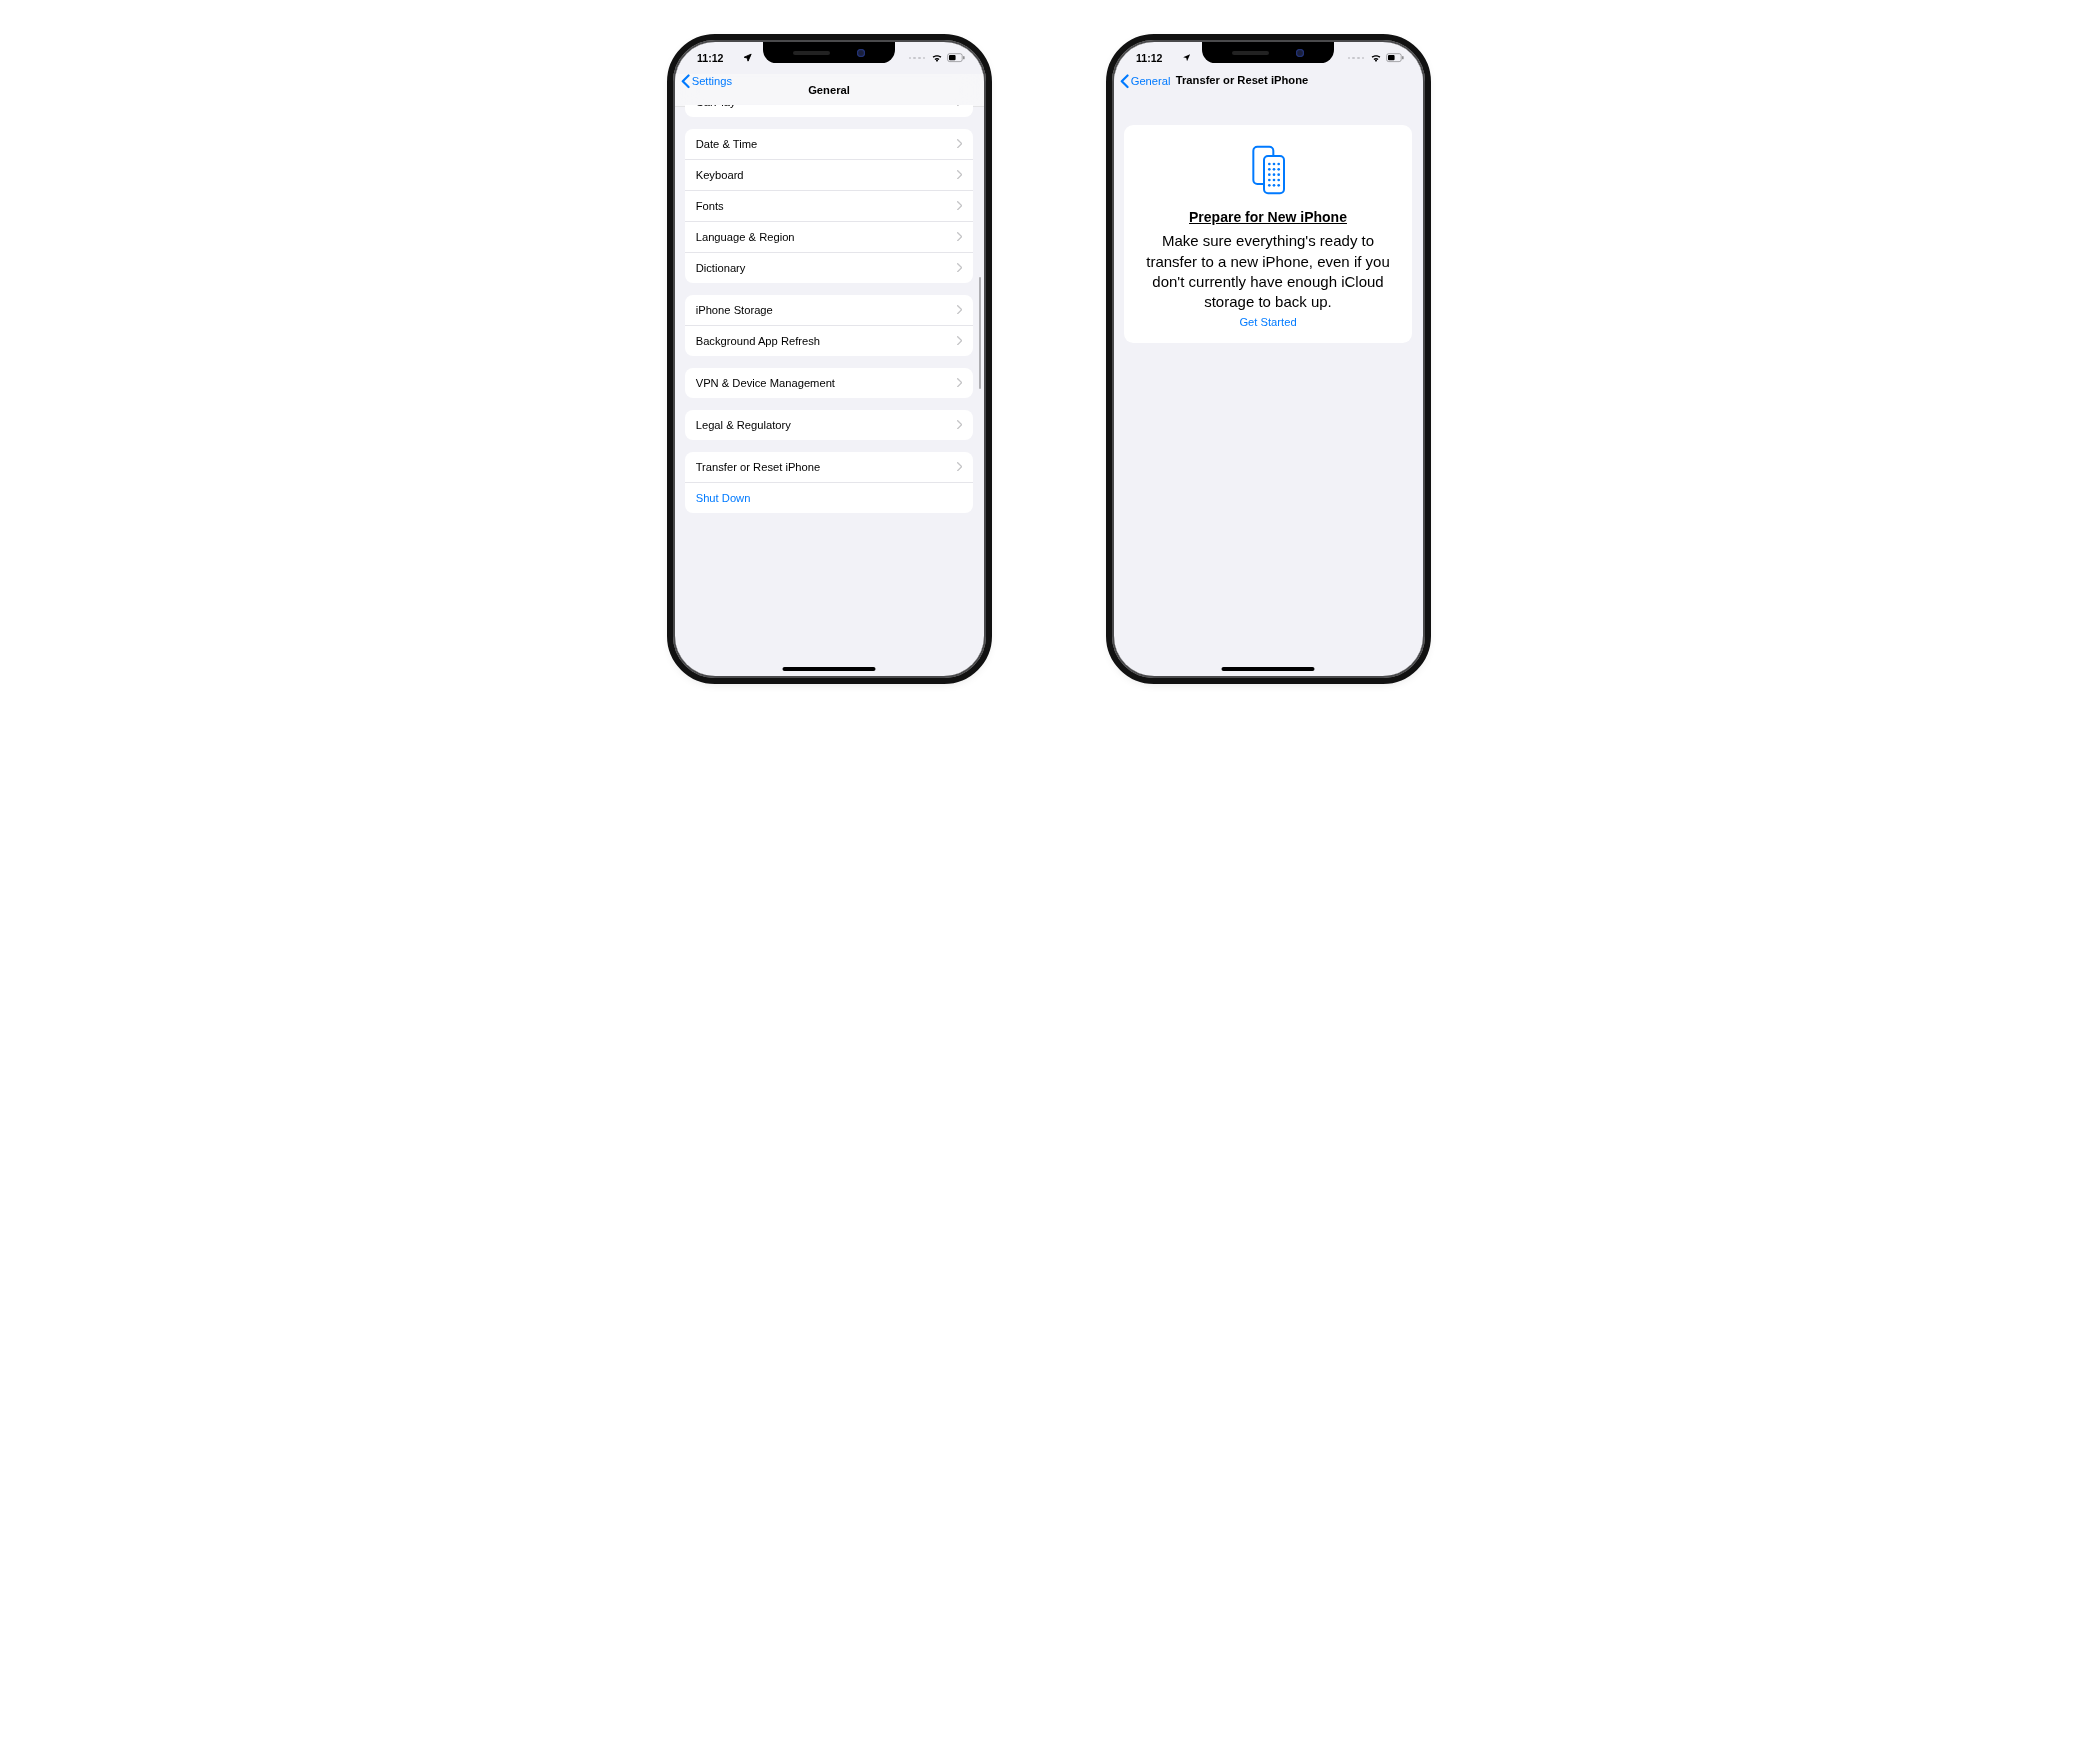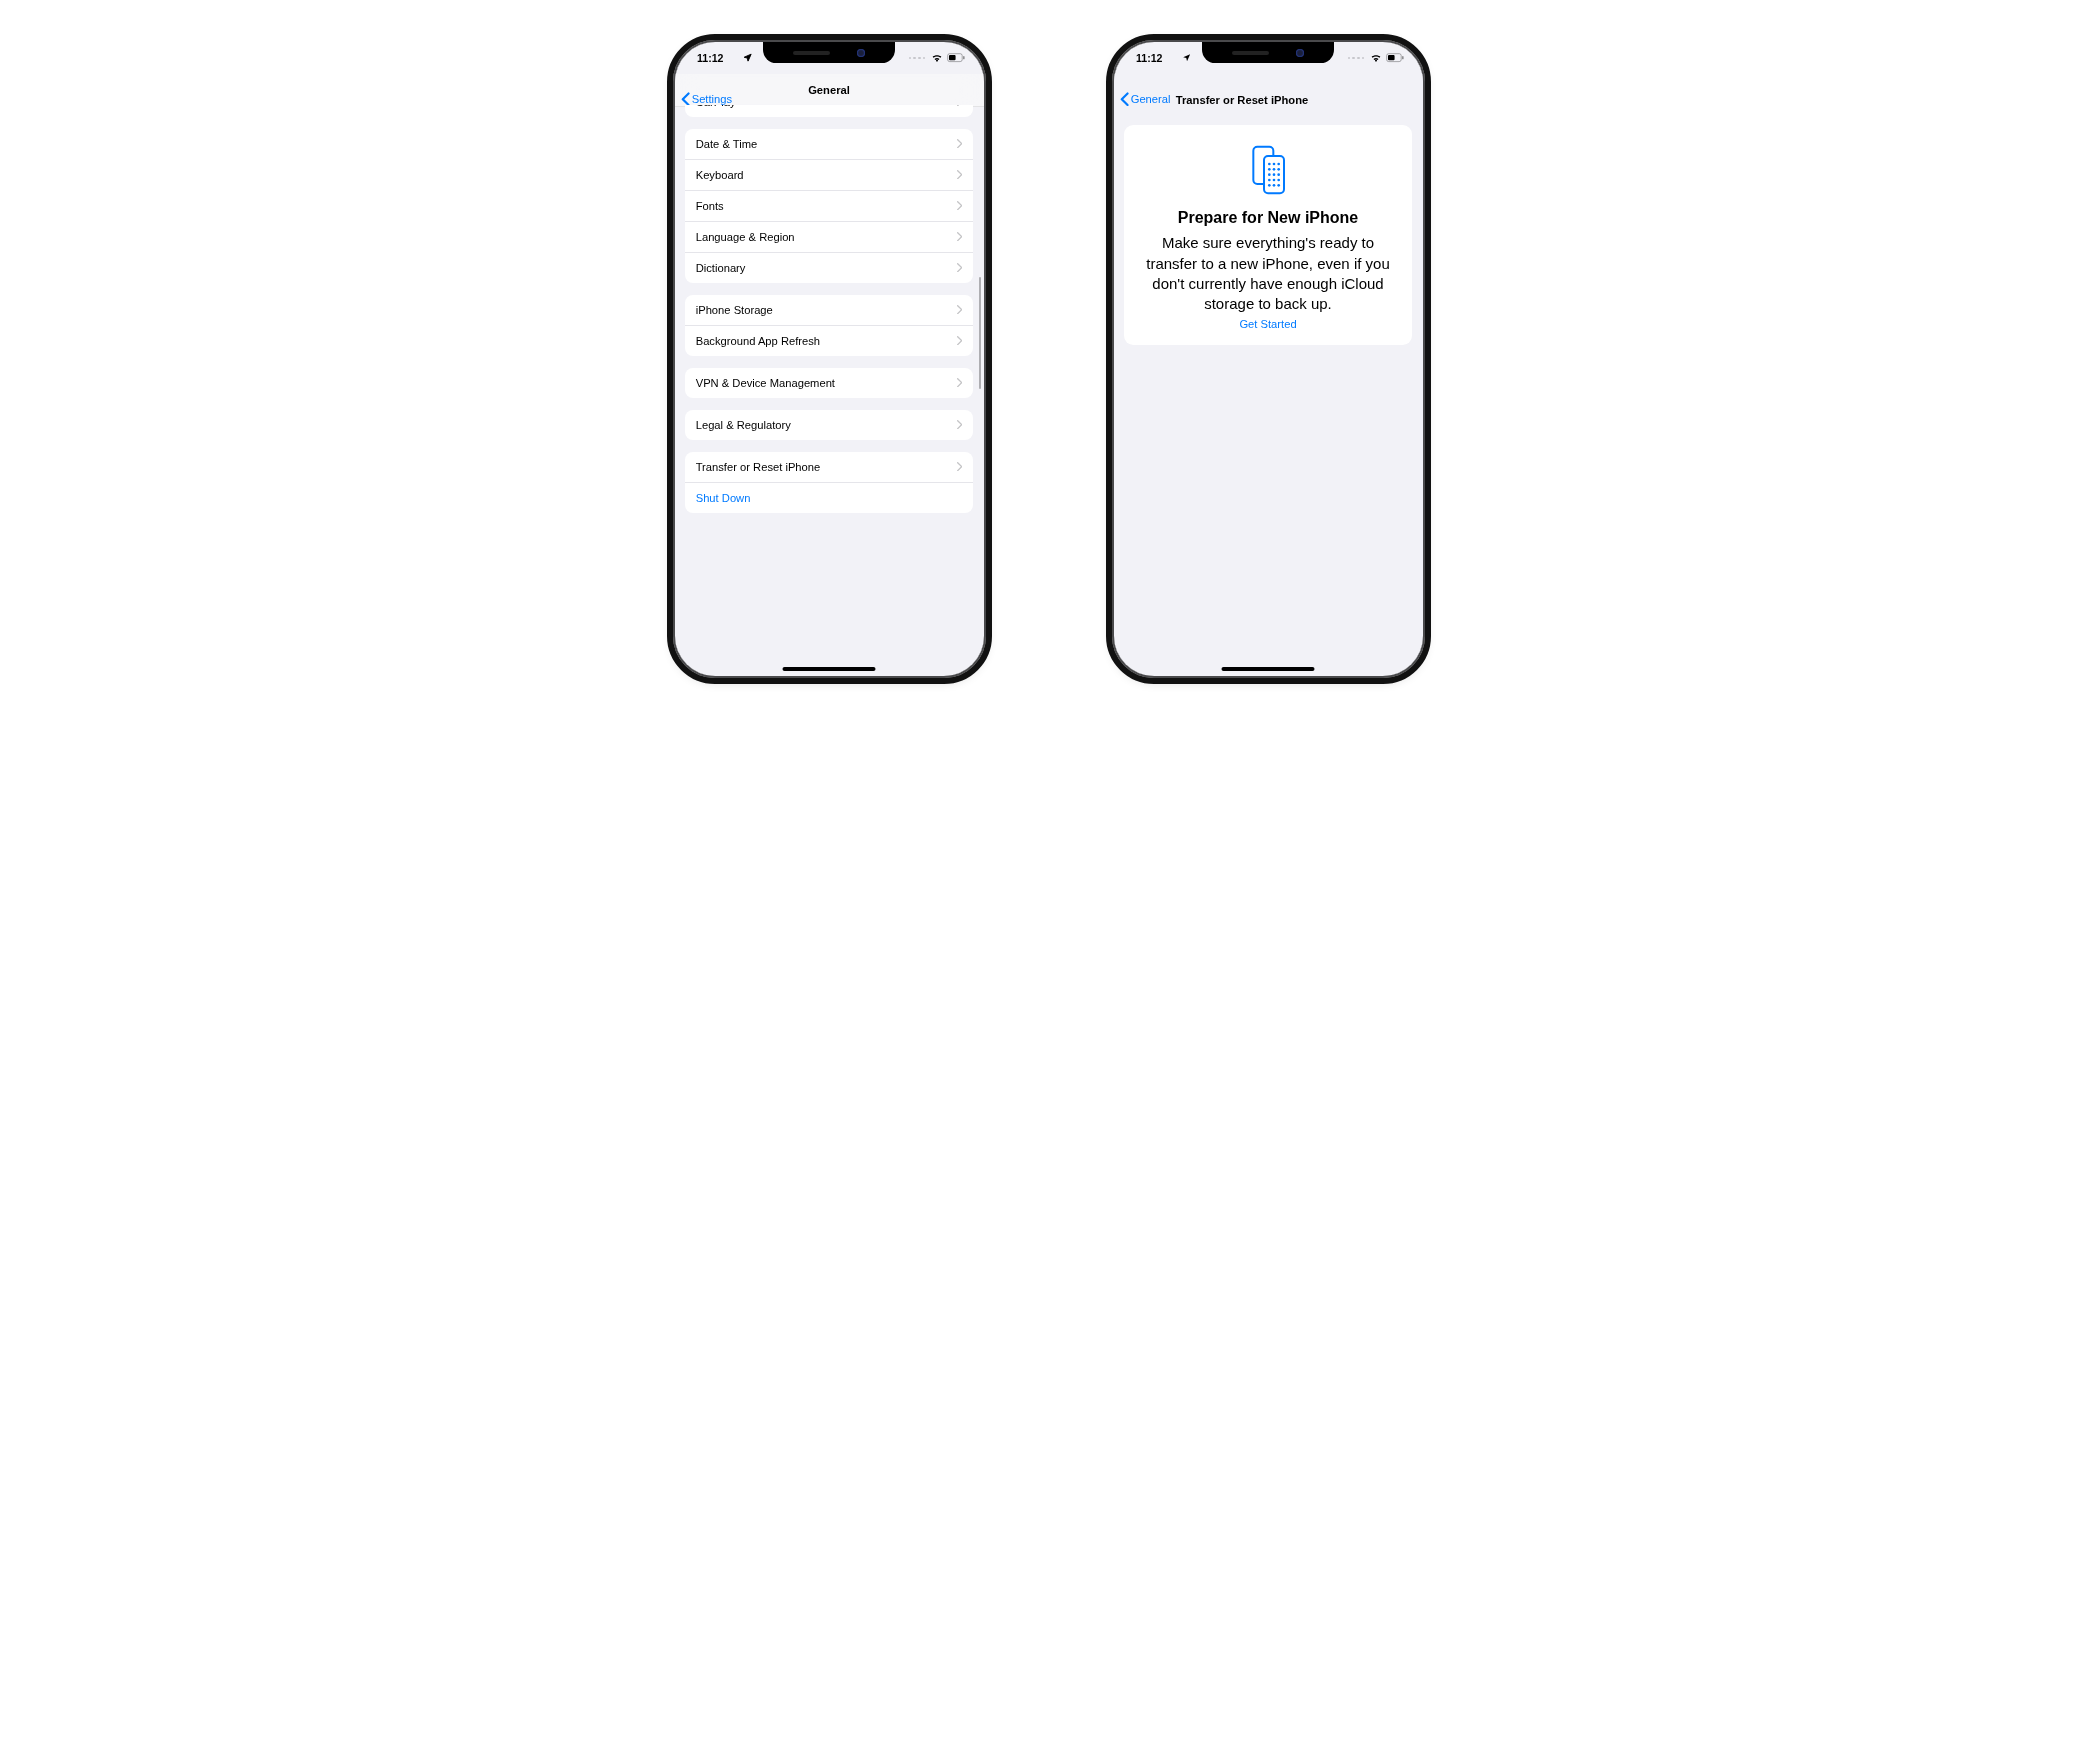--- a/index.html
+++ b/index.html
@@ -69,21 +69,21 @@
   }
   .sb-left{display:flex;align-items:center;gap:19px;}
   .sb-right{display:flex;align-items:center;gap:4px;}
   .dots{display:flex;gap:2px;margin-right:1.3px;}
   .dots span{width:2.6px;height:2.6px;border-radius:50%;background:#c7c7cc;}
   svg{display:block;}
   
   .navbar{
     height:32px;
     display:flex;
-    align-items:flex-end;
+    align-items:flex-start;
     padding:0 6.6px;
     position:relative;
     border-bottom:0.7px solid rgba(0,0,0,.08);
     background:#f8f8f9cc;
     backdrop-filter:saturate(180%) blur(13.2px);
   }
   .navbar.no-border{border-bottom-color:transparent;background:var(--bg);}
   .nav-back{
     display:flex;align-items:center;gap:1.3px;
     color:var(--ink);font-size:11.2px;
@@ -121,21 +121,21 @@
   .row .chev{color:var(--chevron);}
   .row.link{color:var(--ink);}
   
   .hero{
     margin:20px 10.6px 12px;
     background:var(--card);
     border-radius:9.3px;
     padding:18.5px 14.5px 14.5px;
     text-align:center;
   }
-  .hero h2{margin:13.2px 0 6.6px;font-size:16px;font-weight:600;}
+  .hero h2{margin:13.2px 0 6.6px;font-size:14px;font-weight:600;text-decoration:underline;}
   .hero p{margin:0;font-size:15px;line-height:1.35;color:#000;}
   .hero .cta{margin-top:4px;color:var(--ink);font-size:11.2px;}
   .hero-icon{display:flex;justify-content:center;}
   
   .homebar{
     position:absolute;bottom:5.3px;left:50%;transform:translateX(-50%);
     width:93px;height:3.3px;border-radius:2px;background:#000;z-index:60;
   }
   
   .scrollthumb{

